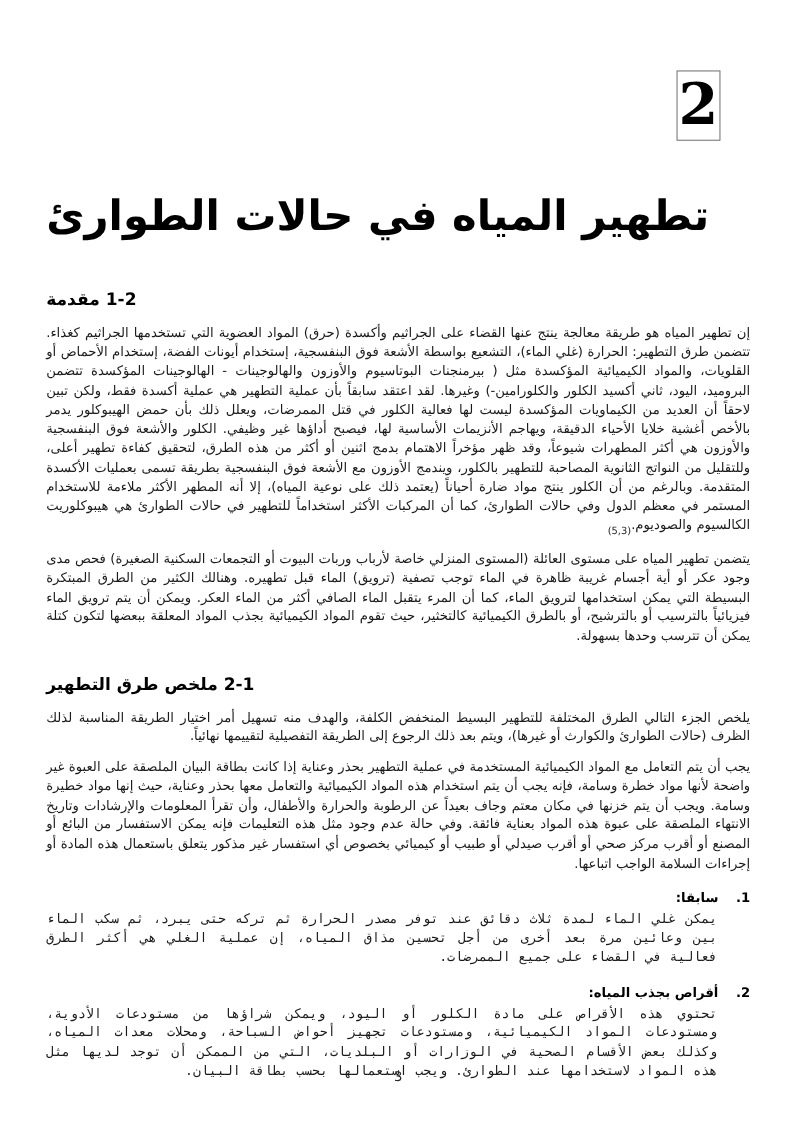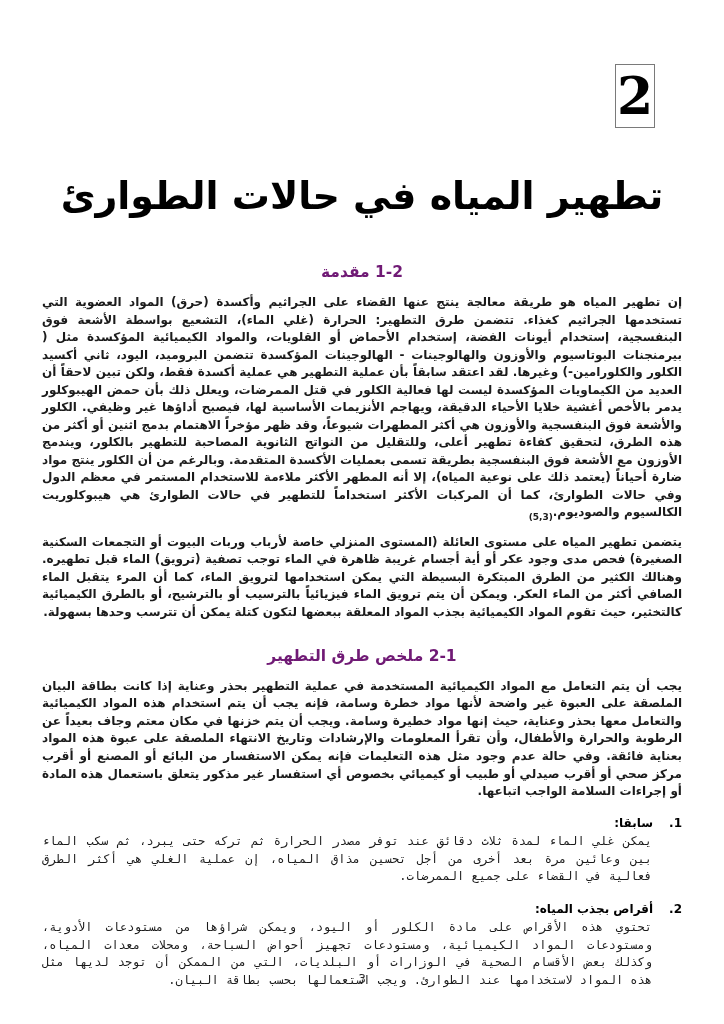--- a/index.html
+++ b/index.html
@@ -33,42 +33,42 @@
   .chapter-box span {
     font-family: "DejaVu Serif", serif;
     font-weight: bold;
     font-size: 52px;
     line-height: 1;
     color: #000000;
   }
   .doc-title {
     margin-top: 44px;
     direction: rtl;
-    text-align: center;
+    text-align: left;
     font-size: 38px;
     font-weight: bold;
     color: #000000;
     line-height: 1.3;
   }
   .content {
     direction: rtl;
     text-align: justify;
     font-size: 12px;
     line-height: 1.46;
   }
   .section-heading {
     font-size: 15.5px;
     font-weight: bold;
-    color: #701a75;
-    text-align: center;
+    color: #000000;
+    text-align: left;
     margin-top: 24px;
     margin-bottom: 2px;
   }
   .first-heading { margin-top: 40px; }
-  .body-par { margin-top: 10px; font-weight: bold; }
+  .body-par { margin-top: 10px; }
   .cite {
     display: inline-block;
     direction: ltr;
     unicode-bidi: embed;
     font-size: 9px;
     vertical-align: sub;
   }
   .method-list { list-style: none; margin-top: 12px; }
   .method-item { margin-top: 14px; }
   .li-head {
@@ -109,20 +109,21 @@
   <div class="content">
 
     <section>
       <h2 class="section-heading first-heading">1-2 مقدمة</h2>
       <p class="body-par"><span>إن تطهير المياه هو طريقة معالجة ينتج عنها القضاء على الجراثيم وأكسدة (حرق) المواد العضوية التي تستخدمها الجراثيم كغذاء. تتضمن طرق التطهير: الحرارة (غلي الماء)، التشعيع بواسطة الأشعة فوق البنفسجية، إستخدام أيونات الفضة، إستخدام الأحماض أو القلويات، والمواد الكيميائية المؤكسدة مثل ( بيرمنجنات البوتاسيوم والأوزون والهالوجينات - الهالوجينات المؤكسدة تتضمن البروميد، اليود، ثاني أكسيد الكلور والكلورامين-) وغيرها. لقد اعتقد سابقاً بأن عملية التطهير هي عملية أكسدة فقط، ولكن تبين لاحقاً أن العديد من الكيماويات المؤكسدة ليست لها فعالية الكلور في قتل الممرضات، ويعلل ذلك بأن حمض الهيبوكلور يدمر بالأخص أغشية خلايا الأحياء الدقيقة، ويهاجم الأنزيمات الأساسية لها، فيصبح أداؤها غير وظيفي. الكلور والأشعة فوق البنفسجية والأوزون هي أكثر المطهرات شيوعاً، وقد ظهر مؤخراً الاهتمام بدمج اثنين أو أكثر من هذه الطرق، لتحقيق كفاءة تطهير أعلى، وللتقليل من النواتج الثانوية المصاحبة للتطهير بالكلور، ويندمج الأوزون مع الأشعة فوق البنفسجية بطريقة تسمى بعمليات الأكسدة المتقدمة. وبالرغم من أن الكلور ينتج مواد ضارة أحياناً (يعتمد ذلك على نوعية المياه)، إلا أنه المطهر الأكثر ملاءمة للاستخدام المستمر في معظم الدول وفي حالات الطوارئ، كما أن المركبات الأكثر استخداماً للتطهير في حالات الطوارئ هي هيبوكلوريت الكالسيوم والصوديوم.</span><span class="cite">(5,3)</span></p>
       <p class="body-par">يتضمن تطهير المياه على مستوى العائلة (المستوى المنزلي خاصة لأرباب وربات البيوت أو التجمعات السكنية الصغيرة) فحص مدى وجود عكر أو أية أجسام غريبة ظاهرة في الماء توجب تصفية (ترويق) الماء قبل تطهيره. وهنالك الكثير من الطرق المبتكرة البسيطة التي يمكن استخدامها لترويق الماء، كما أن المرء يتقبل الماء الصافي أكثر من الماء العكر. ويمكن أن يتم ترويق الماء فيزيائياً بالترسيب أو بالترشيح، أو بالطرق الكيميائية كالتخثير، حيث تقوم المواد الكيميائية بجذب المواد المعلقة ببعضها لتكون كتلة يمكن أن تترسب وحدها بسهولة.</p>
     </section>
 
     <section>
       <h2 class="section-heading">2-1 ملخص طرق التطهير</h2>
+      <p class="body-par">يلخص الجزء التالي الطرق المختلفة للتطهير البسيط المنخفض الكلفة، والهدف منه تسهيل أمر اختيار الطريقة المناسبة لذلك الظرف (حالات الطوارئ والكوارث أو غيرها)، ويتم بعد ذلك الرجوع إلى الطريقة التفصيلية لتقييمها نهائياً.</p>
       <p class="body-par">يجب أن يتم التعامل مع المواد الكيميائية المستخدمة في عملية التطهير بحذر وعناية إذا كانت بطاقة البيان الملصقة على العبوة غير واضحة لأنها مواد خطرة وسامة، فإنه يجب أن يتم استخدام هذه المواد الكيميائية والتعامل معها بحذر وعناية، حيث إنها مواد خطيرة وسامة. ويجب أن يتم خزنها في مكان معتم وجاف بعيداً عن الرطوبة والحرارة والأطفال، وأن تقرأ المعلومات والإرشادات وتاريخ الانتهاء الملصقة على عبوة هذه المواد بعناية فائقة. وفي حالة عدم وجود مثل هذه التعليمات فإنه يمكن الاستفسار من البائع أو المصنع أو أقرب مركز صحي أو أقرب صيدلي أو طبيب أو كيميائي بخصوص أي استفسار غير مذكور يتعلق باستعمال هذه المادة أو إجراءات السلامة الواجب اتباعها.</p>
 
       <ol class="method-list">
         <li class="method-item">
           <div class="li-head">
             <span class="li-num">1.</span>
             <span class="li-title">سابقا:</span>
           </div>
           <div class="li-body">يمكن غلي الماء لمدة ثلاث دقائق عند توفر مصدر الحرارة ثم تركه حتى يبرد، ثم سكب الماء بين وعائين مرة بعد أخرى من أجل تحسين مذاق المياه، إن عملية الغلي هي أكثر الطرق فعالية في القضاء على جميع الممرضات.</div>
         </li>

